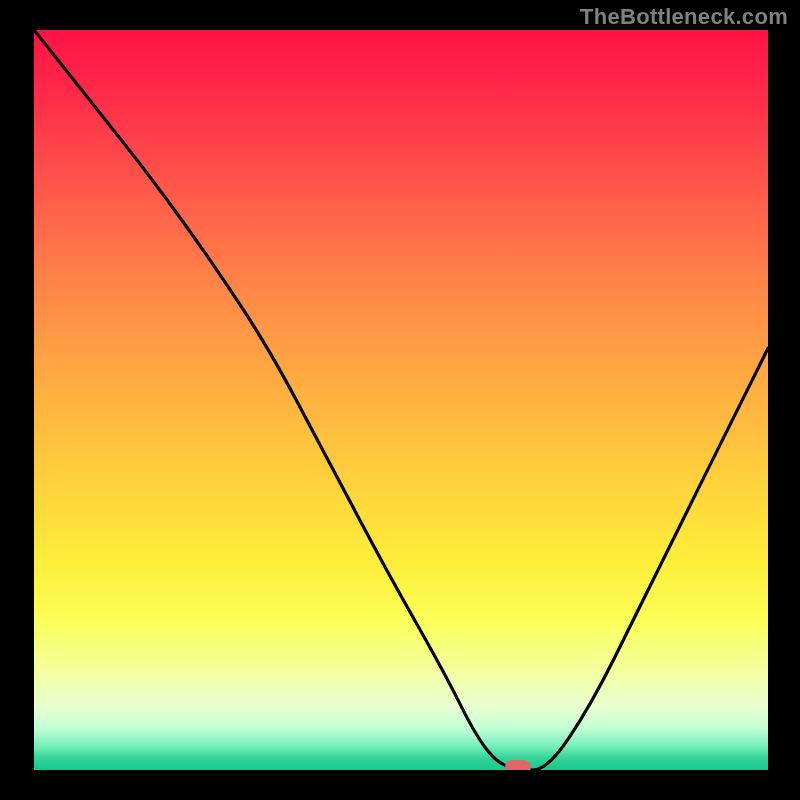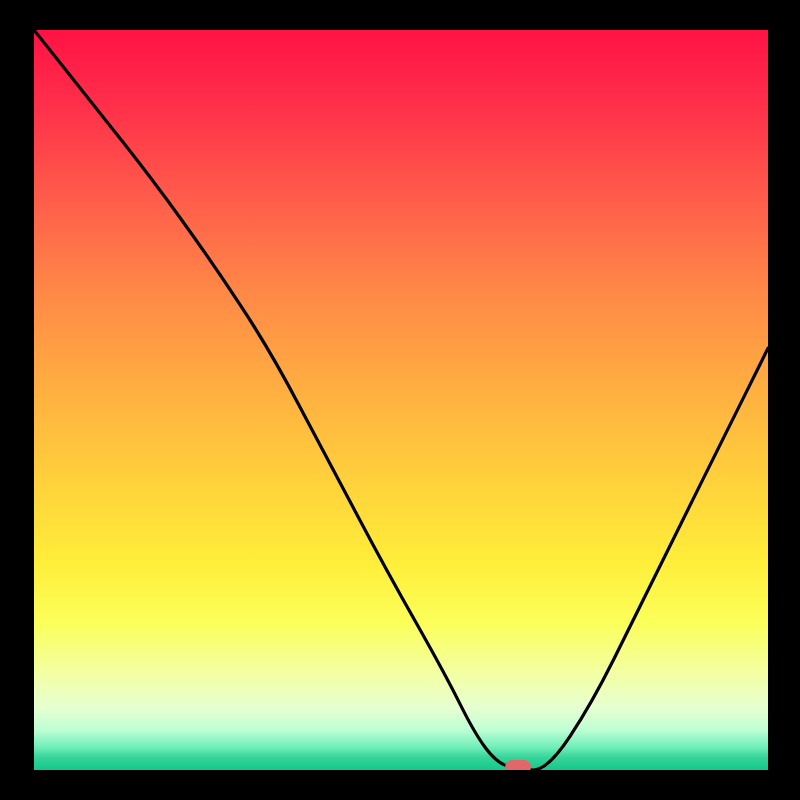--- a/index.html
+++ b/index.html
@@ -71,20 +71,21 @@
     background: #e06868;
     z-index: 6;
     transform: translate(-50%, -50%);
   }
 </style>
 </head>
 <body>
 
 <div class="stage">
 
+  <div class="watermark">TheBottleneck.com</div>
 
   <div class="plot-frame">
 
     <div class="gradient"></div>
 
     <svg class="curve" viewBox="0 0 734 740" preserveAspectRatio="none">
       <path id="curve-path" fill="none" stroke="#000" stroke-width="3.2" stroke-linejoin="round" stroke-linecap="round" d="M 0.0 0.0 Q 0.0 0.0 29.4 37.0 Q 58.7 74.0 88.1 111.0 Q 117.4 148.0 146.8 188.7 Q 176.2 229.4 205.5 273.8 Q 234.9 318.2 264.2 373.7 Q 293.6 429.2 323.0 484.7 Q 352.3 540.2 381.7 592.0 Q 411.0 643.8 425.7 673.4 Q 440.4 703.0 451.4 717.8 Q 462.4 732.6 473.4 736.3 Q 484.4 740.0 499.1 740.0 Q 513.8 740.0 535.8 706.7 Q 557.8 673.4 579.9 629.0 Q 601.9 584.6 623.9 540.2 Q 645.9 495.8 667.9 451.4 Q 690.0 407.0 712.0 362.6 T 734.0 318.2"></path>
     </svg>
 
     <div id="min-marker" class="marker" style="left: 484.44px; top: 737.04px;"></div>

